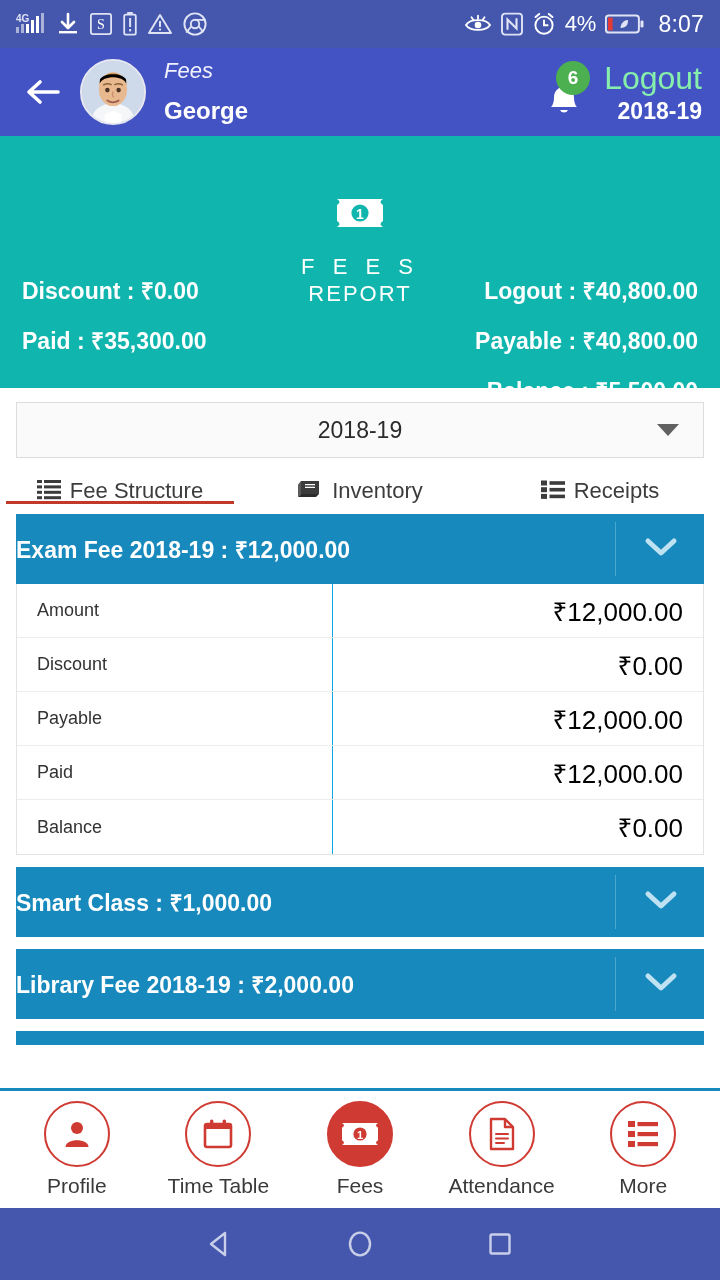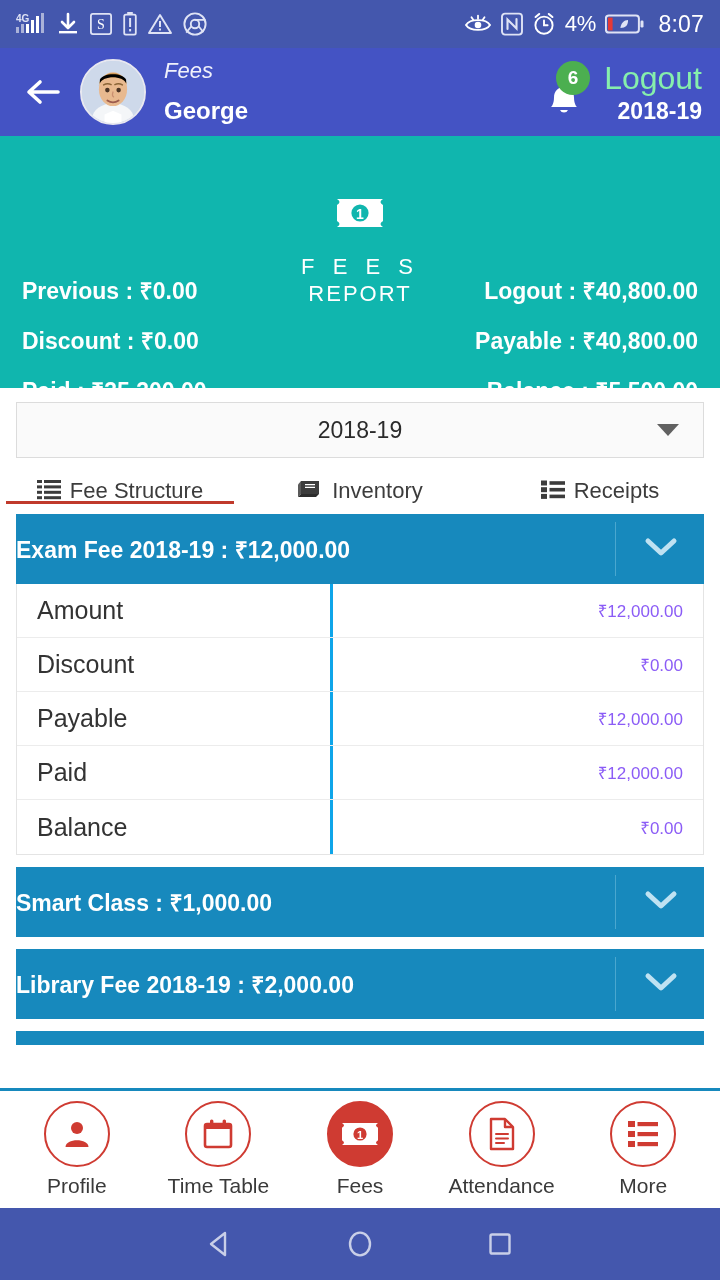--- a/index.html
+++ b/index.html
@@ -100,23 +100,23 @@
     background: #1789bd; height: 70px; display: flex; align-items: center;
     position: relative; cursor: pointer;
   }
   .card-head .ttl { color: #ffffff; font-size: 23px; font-weight: bold; }
   .card-head .sep { position: absolute; right: 88px; top: 8px; bottom: 8px; width: 1px; background: #4aa7cf; }
   .card-head .chev { position: absolute; right: 26px; top: 50%; transform: translateY(-50%); }
   .tbl { border: 1px solid #e4e4e4; border-top: none; }
   .trow { display: flex; height: 54px; border-bottom: 1px solid #ececec; }
   .trow:last-child { border-bottom: none; }
   .tkey { width: 316px; display: flex; align-items: center; padding-left: 20px;
-          font-size: 25px; color: #333; border-right: 3px solid #0ea5e9; }
+          font-size: 18px; color: #333; border-right: 1px solid #0ea5e9; }
   .tval { flex: 1 1 auto; display: flex; align-items: center; justify-content: flex-end;
-          padding-right: 20px; font-size: 17px; color: #8b5cf6; }
+          padding-right: 20px; font-size: 26px; color: #000000; }
   .card-partial { height: 14px; background: #1789bd; }
 
   
   .bottomnav {
     flex: 0 0 120px; background: #ffffff; border-top: 3px solid #1789bd;
     display: flex; align-items: center; justify-content: space-around; padding: 0 6px;
   }
   .nav-item { display: flex; flex-direction: column; align-items: center; gap: 7px; cursor: pointer; width: 132px; }
   .nav-circle {
     width: 66px; height: 66px; border-radius: 50%; border: 2px solid #cf3b32;
@@ -273,24 +273,20 @@
         <circle cx="24" cy="17" r="8.6" fill="#10b6ae"></circle>
         <text x="24" y="23" font-size="14" text-anchor="middle" font-family="Liberation Sans, sans-serif" fill="#ffffff" font-weight="bold">1</text>
       </svg>
     </div>
     <div class="report-title">
       <div class="l1">F E E S</div>
       <div class="l2">REPORT</div>
     </div>
 
     <div class="sum-col sum-left">
-      <div>
-        <span>Previous</span> :
-        <span>₹0.00</span>
-      </div>
       <div>
         <span>Discount</span> :
         <span>₹0.00</span>
       </div>
       <div>
         <span>Paid</span> :
         <span>₹35,300.00</span>
       </div>
     </div>
 

